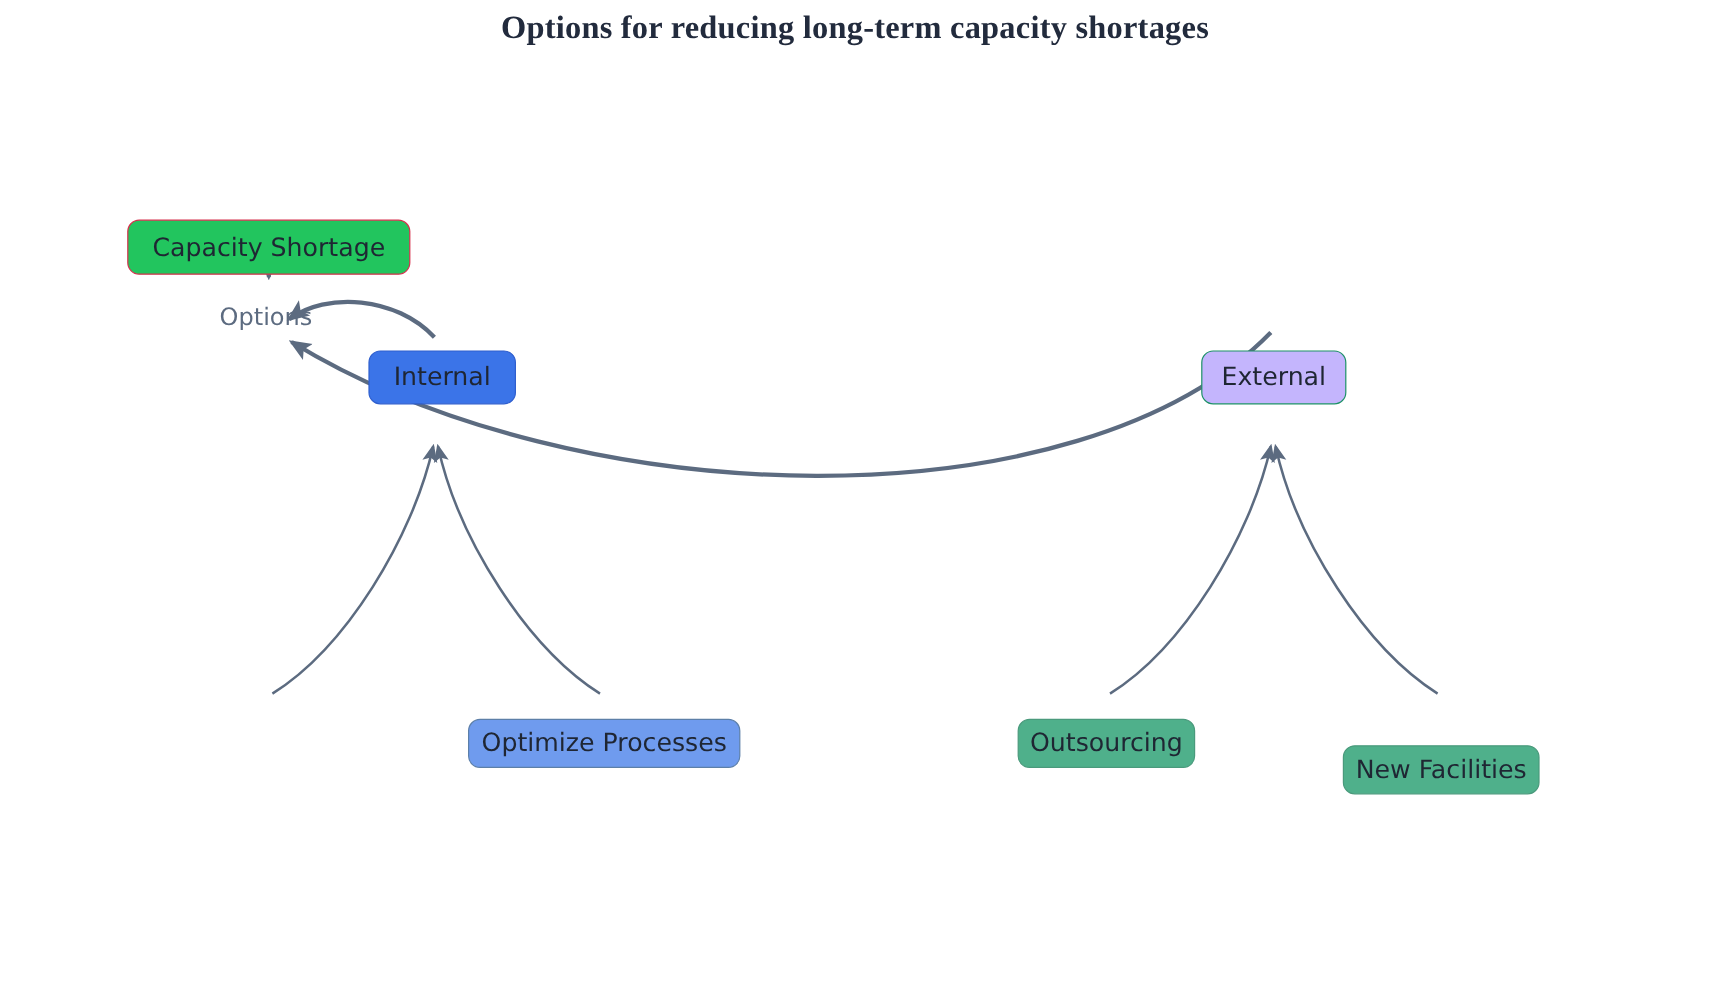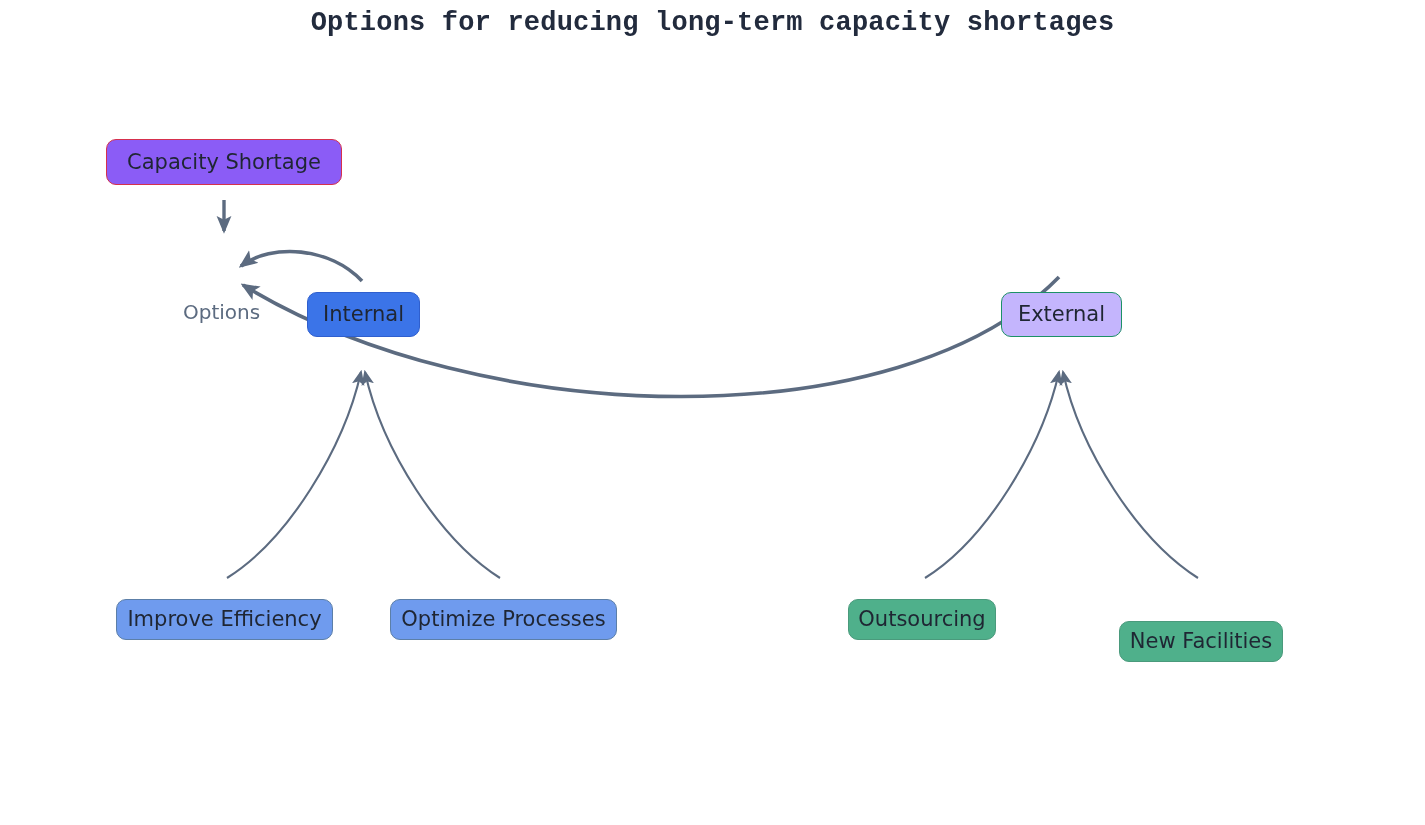--- a/index.html
+++ b/index.html
@@ -20,21 +20,21 @@
     top: 0;
     width: 1425px;
     height: 825px;
   }
   .diagram-title {
     position: absolute;
     left: 0;
     top: 8px;
     width: 1425px;
     text-align: center;
-    font-family: Liberation Mono, monospace;
+    font-family: Liberation Serif, serif;
     font-size: 27px;
     font-weight: bold;
     color: #222b3d;
     letter-spacing: 0.2px;
   }
   svg.edges {
     position: absolute;
     left: 0;
     top: 0;
     width: 1425px;
@@ -48,22 +48,23 @@
     align-items: center;
     justify-content: center;
     border-radius: 10px;
     font-family: "DejaVu Sans", sans-serif;
     font-size: 21px;
     color: #1f2633;
     white-space: nowrap;
     line-height: 1;
   }
   .node-root {
-    background: #8b5cf6;
+    background: #22c55e;
     border: 1.4px solid #d6304d;
+    margin-top: 44px;
   }
   .node-internal {
     background: #3b74e8;
     border: 1.4px solid #2f5fce;
   }
   .node-external {
     background: #c4b5fd;
     border: 1.4px solid #1d9167;
   }
   .node-leaf-blue {
@@ -108,29 +109,28 @@
 
     <path d="M 227 578 C 288 540 344 448 361 372" fill="none" stroke="#5c6b80" stroke-width="2.1" marker-end="url(#arrow-thin)"></path>
 
     <path d="M 500 578 C 440 540 382 450 365 372" fill="none" stroke="#5c6b80" stroke-width="2.1" marker-end="url(#arrow-thin)"></path>
 
     <path d="M 925 578 C 986 540 1042 448 1059 372" fill="none" stroke="#5c6b80" stroke-width="2.1" marker-end="url(#arrow-thin)"></path>
 
     <path d="M 1198 578 C 1138 540 1080 450 1063 372" fill="none" stroke="#5c6b80" stroke-width="2.1" marker-end="url(#arrow-thin)"></path>
   </svg>
 
-  <div class="edge-label" style="left:183px; top:254px;margin-top:48px;">Options</div>
+  <div class="edge-label" style="left:183px; top:254px;">Options</div>
 
   <div class="node node-root" style="left:106px; top:139px; width:236px; height:46px;">Capacity Shortage</div>
 
-  <div class="node node-internal" style="left:307px; top:292px; width:113px; height:45px;">Internal</div>
+  <div class="node node-internal" style="left:307px; top:292px; width:123px; height:45px;">Internal</div>
 
   <div class="node node-external" style="left:1001px; top:292px; width:121px; height:45px;">External</div>
 
-  <div class="node node-leaf-blue" style="left:116px; top:599px; width:217px; height:41px;">Improve Efficiency</div>
 
   <div class="node node-leaf-green" style="left:848px; top:599px; width:148px; height:41px;">Outsourcing</div>
 
   <div class="node node-leaf-blue" style="left:390px; top:599px; width:227px; height:41px;">Optimize Processes</div>
 
   <div class="node node-leaf-green" style="left:1119px; top:599px; width:164px; height:41px;margin-top:22px;">New Facilities</div>
 
 </div>
 
 </body></html>

